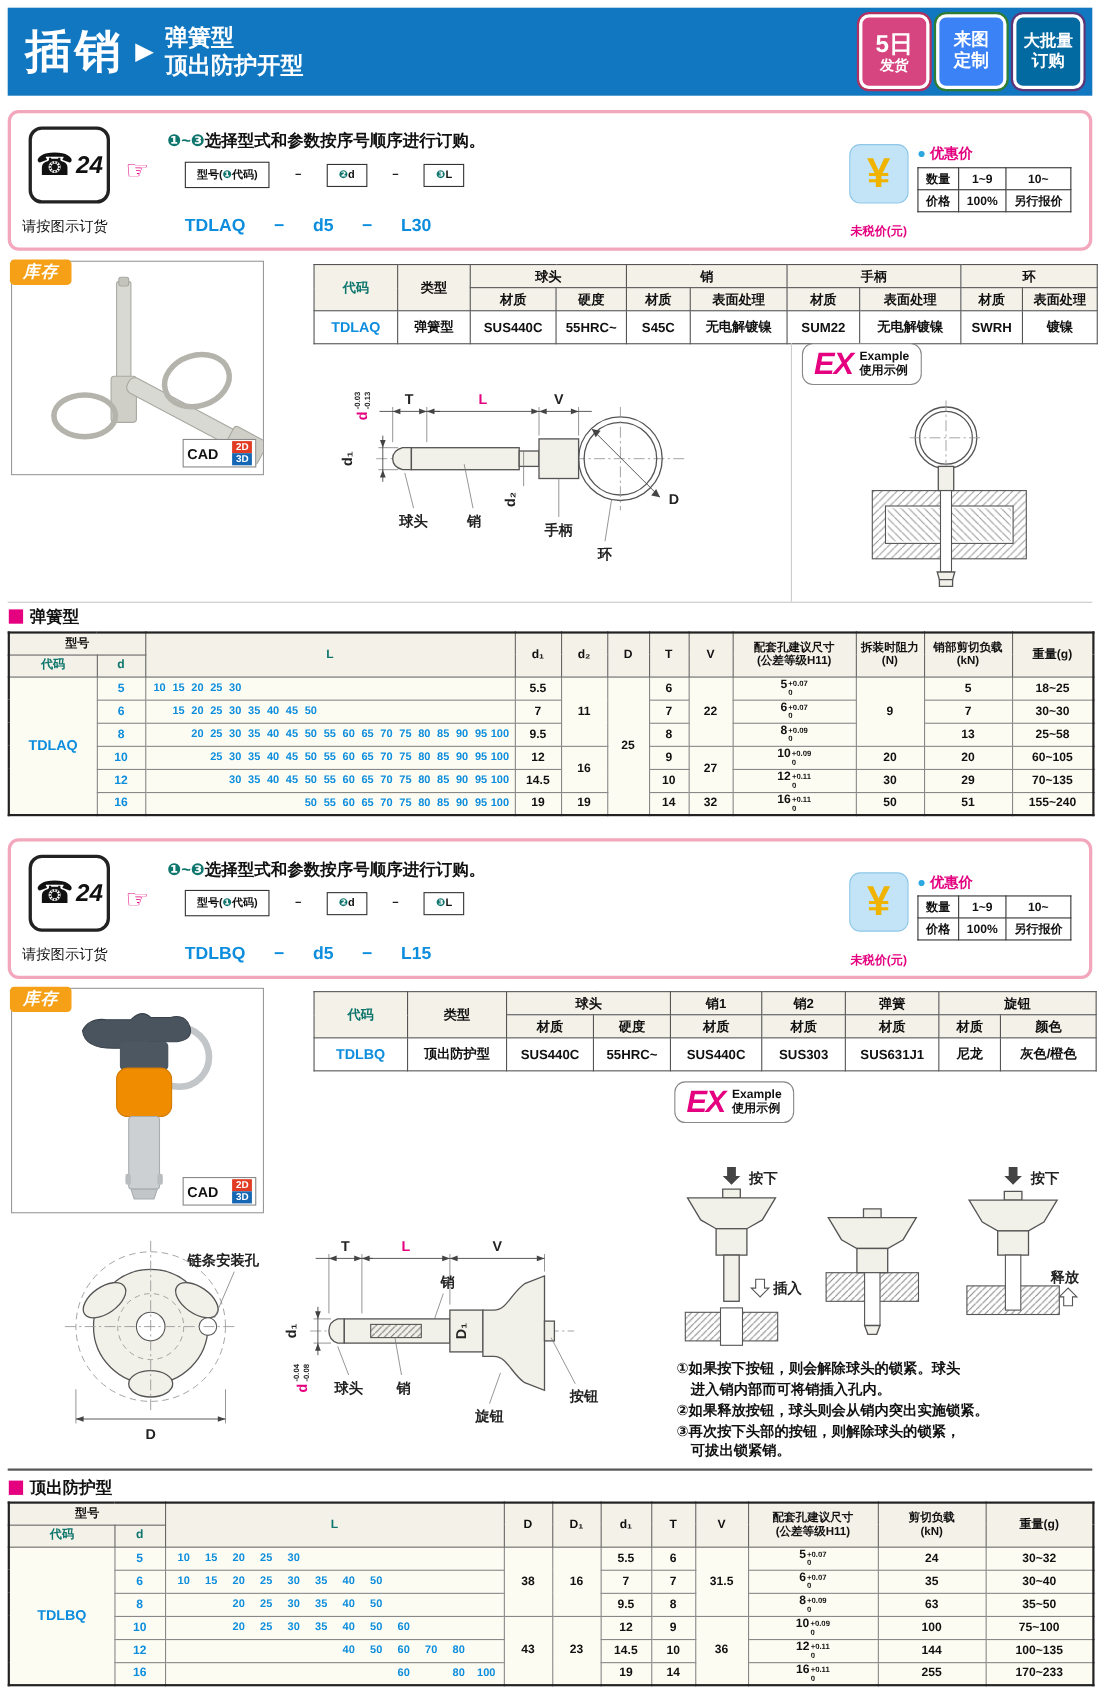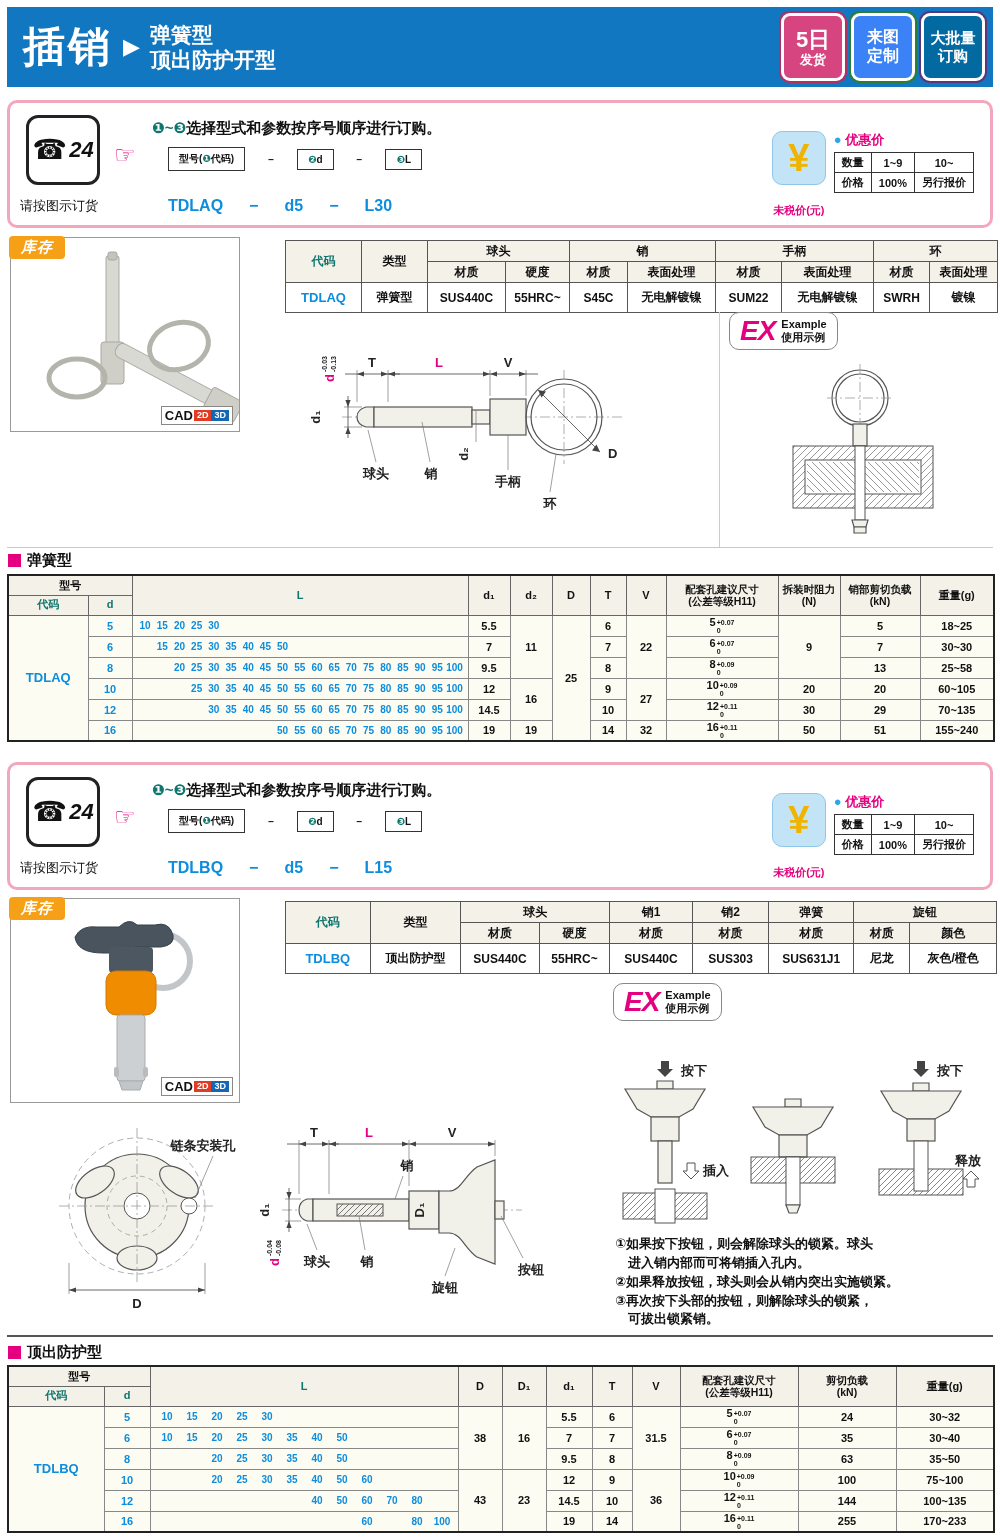--- a/index.html
+++ b/index.html
@@ -45,21 +45,21 @@
 .ptable td{border:1px solid #333;padding:2px 7px;text-align:center;white-space:nowrap}
 
 .section{position:absolute;left:7px;width:986px;background:#fff}
 #sec1{top:232px;height:316px;border-bottom:1px solid #c8c8c8}
 #sec2{top:893px;height:444px;border-bottom:2px solid #555}
 .photo-box{position:absolute;border:1px solid #999;background:#fff}
 .stock-badge{position:absolute;left:-2px;top:-2px;background:#f6a018;color:#fff;font-weight:bold;font-size:15px;
              padding:2px 12px;border-radius:4px;font-style:italic;letter-spacing:1px}
 .cad-badge{position:absolute;right:6px;bottom:6px;display:flex;align-items:center;border:1px solid #888;background:#fff;padding:1px 3px}
 .cad-text{font-weight:bold;font-size:13px}
-.cad-nums{display:flex;margin-left:1px}
+.cad-nums{display:flex;flex-direction:column;margin-left:13px}
 .cad-2d{background:#e23b24;color:#fff;font-size:9px;font-weight:bold;padding:0 3px;line-height:1.2}
 .cad-3d{background:#1567b3;color:#fff;font-size:9px;font-weight:bold;padding:0 3px;line-height:1.2}
 .vsep{position:absolute;left:712px;top:80px;height:235px;border-left:1px solid #ccc}
 
 table.spec{position:absolute;border-collapse:collapse;font-size:12px;background:#fff;table-layout:fixed}
 .spec th,.spec td{border:1px solid #555;text-align:center;padding:1px 2px;white-space:nowrap;overflow:hidden}
 .spec th{background:#f4f1e8;font-weight:bold;height:21px}
 .spec td{height:30px;font-weight:bold}
 .spec td.model{color:#0d8ddd;font-size:13px}
 

